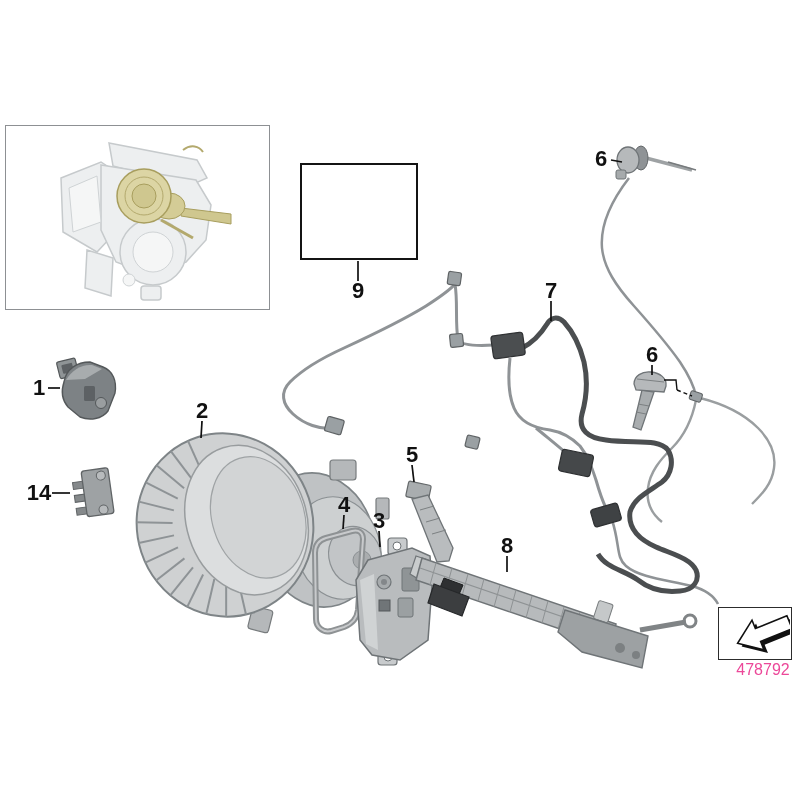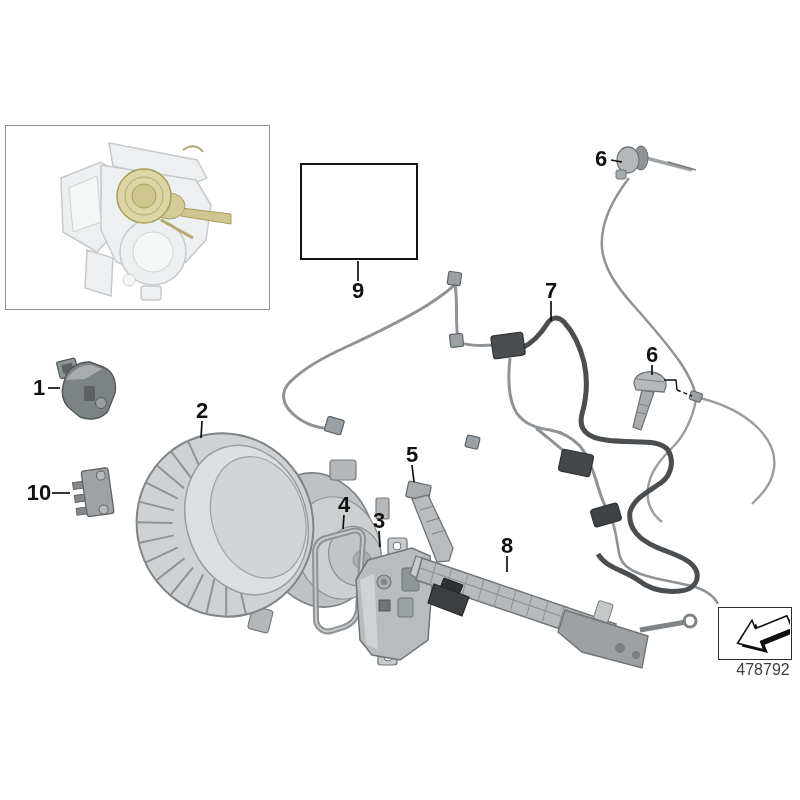--- a/index.html
+++ b/index.html
@@ -1,20 +1,20 @@
 <!DOCTYPE html>
 <html><head>
 <meta charset="utf-8">
 <style>
   html,body{margin:0;padding:0;background:#fff;}
   #stage{position:relative;width:800px;height:800px;background:#ffffff;overflow:hidden;
          font-family:"Liberation Sans",sans-serif;}
   .callout{position:absolute;transform:translate(-50%,-50%);font-weight:bold;
            font-size:22px;color:#111;line-height:1;letter-spacing:0;}
-  .docnum{position:absolute;transform:translate(-50%,-50%);font-size:16px;color:#404040;}
+  .docnum{position:absolute;transform:translate(-50%,-50%);font-size:16px;color:#ec4899;}
   .inset{position:absolute;left:5px;top:125px;width:265px;height:185px;border:1.5px solid #8d9093;
          background:#fff;box-sizing:border-box;}
   .kitbox{position:absolute;left:300px;top:163px;width:118px;height:97px;border:2px solid #141414;
           background:#fff;box-sizing:border-box;}
   .stampbox{position:absolute;left:718px;top:607px;width:74px;height:53px;border:1.5px solid #2c2c2c;
             background:#fff;box-sizing:border-box;}
   svg{display:block;}
   .mainsvg{position:absolute;left:0;top:0;}
 </style>
 </head>
@@ -282,15 +282,15 @@
   <div class="callout" style="left:39px;top:388px;">1</div>
   <div class="callout" style="left:202px;top:411px;">2</div>
   <div class="callout" style="left:379px;top:521px;">3</div>
   <div class="callout" style="left:344px;top:505px;">4</div>
   <div class="callout" style="left:412px;top:455px;">5</div>
   <div class="callout" style="left:601px;top:159px;">6</div>
   <div class="callout" style="left:652px;top:355px;">6</div>
   <div class="callout" style="left:551px;top:291px;">7</div>
   <div class="callout" style="left:507px;top:546px;">8</div>
   <div class="callout" style="left:358px;top:291px;">9</div>
-  <div class="callout" style="left:39px;top:493px;">10</div>
+  <div class="callout" style="left:39px;top:493px;">14</div>
 
 </div>
 
 </body></html>

